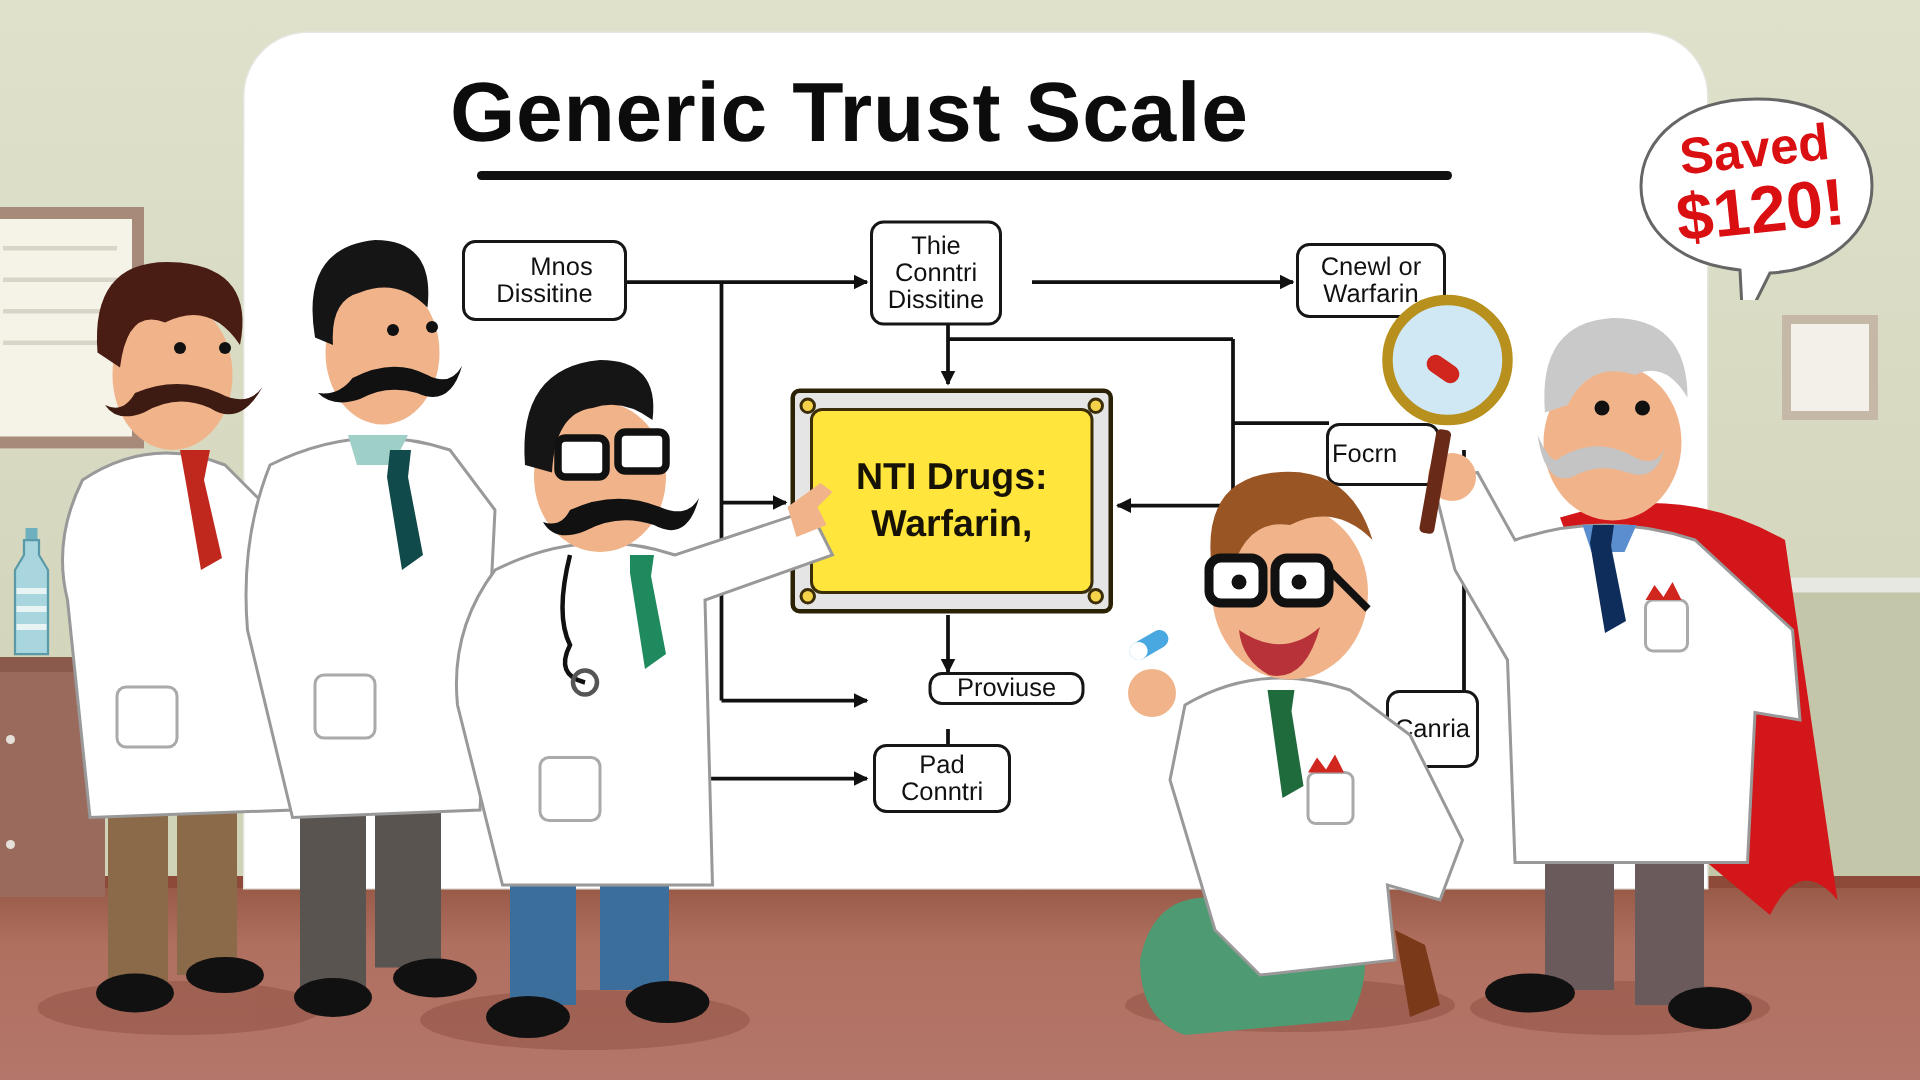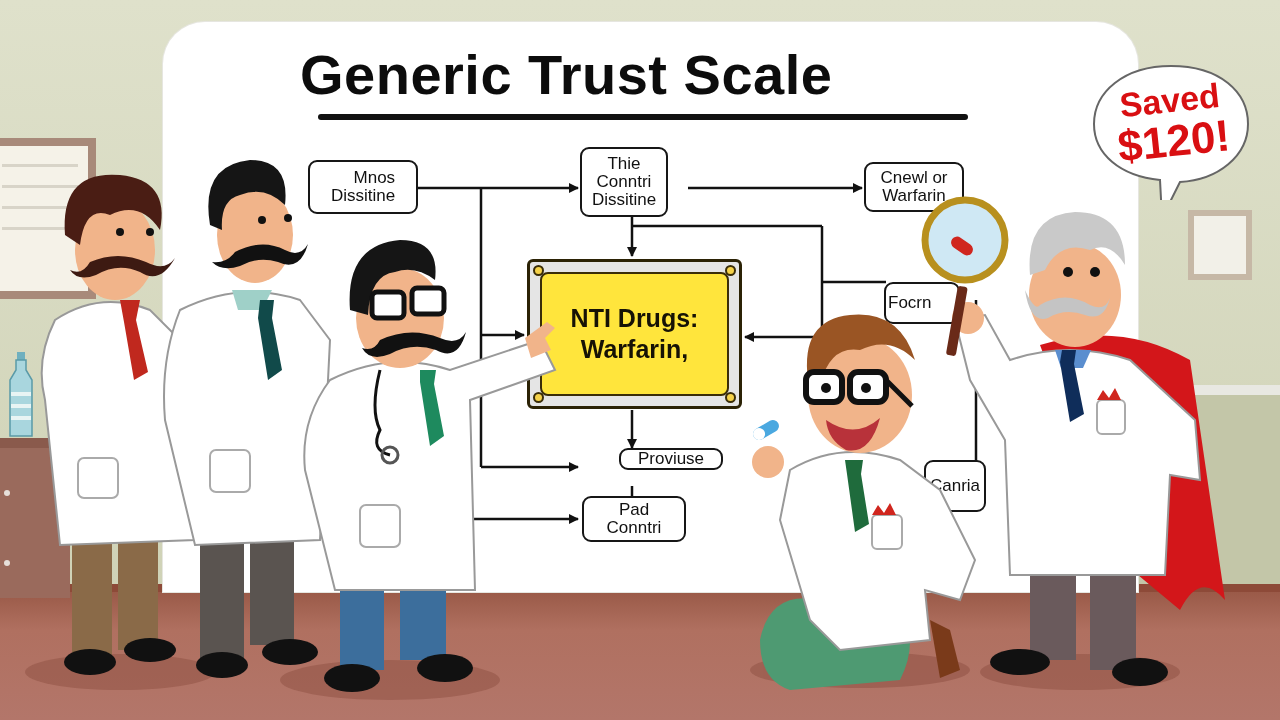--- a/index.html
+++ b/index.html
@@ -90,21 +90,21 @@
 </div>
 <div class="node" style="left:864px;top:162px;width:100px;height:50px;">
   <div><span>Cnewl or</span><br><span>Warfarin</span></div>
 </div>
 <div class="node" style="left:884px;top:282px;width:76px;height:42px;justify-content:flex-start;padding-left:2px;">
   <span>Focrn</span>
 </div>
 <div class="node" style="left:582px;top:448px;width:104px;height:22px;margin-left:37px;">
   <span>Proviuse</span>
 </div>
-<div class="node" style="left:582px;top:496px;width:104px;height:46px;">
+<div class="node" style="left:582px;top:496px;width:92px;height:46px;">
   <div><span>Pad</span><br><span>Conntri</span></div>
 </div>
 <div class="node" style="left:924px;top:460px;width:62px;height:52px;">
   <span>Canria</span>
 </div>
 
 <div class="sign">
   <span class="bolt" style="left:3px;top:3px"></span>
   <span class="bolt" style="right:3px;top:3px"></span>
   <span class="bolt" style="left:3px;bottom:3px"></span>

